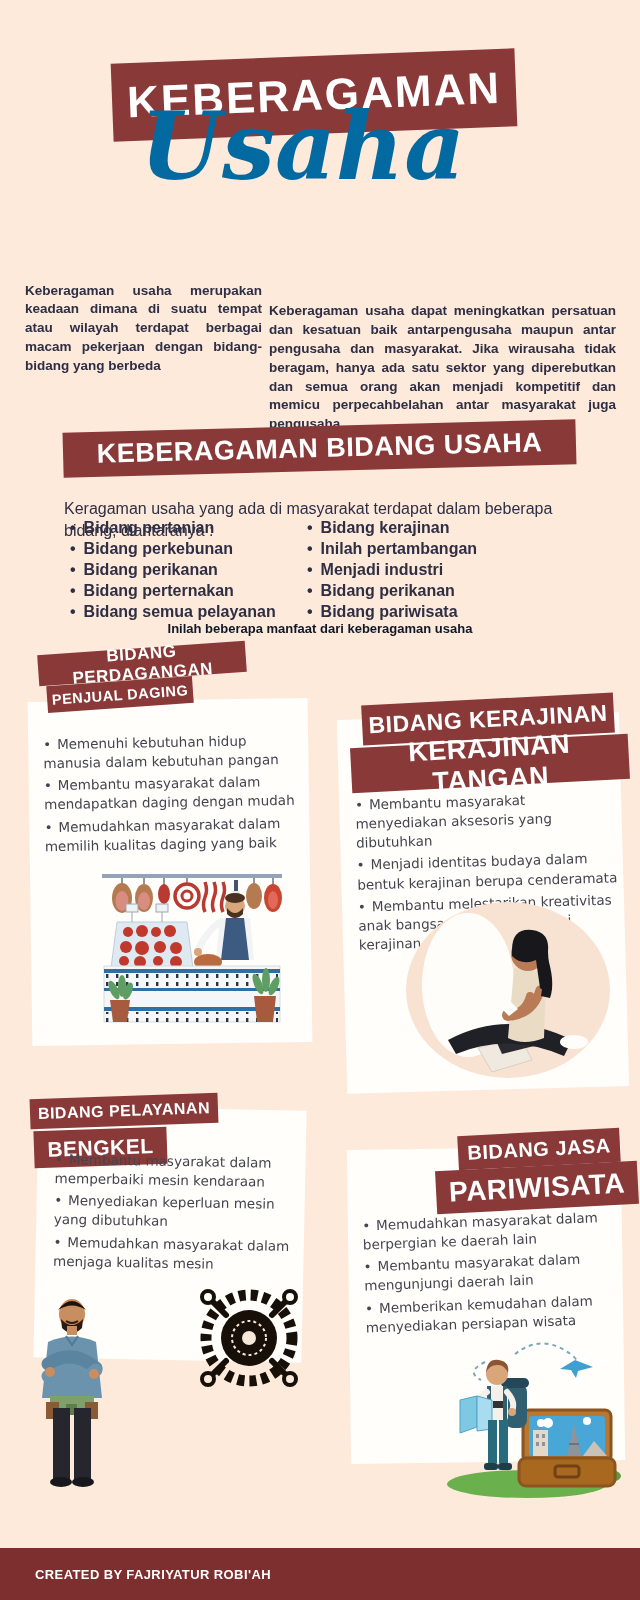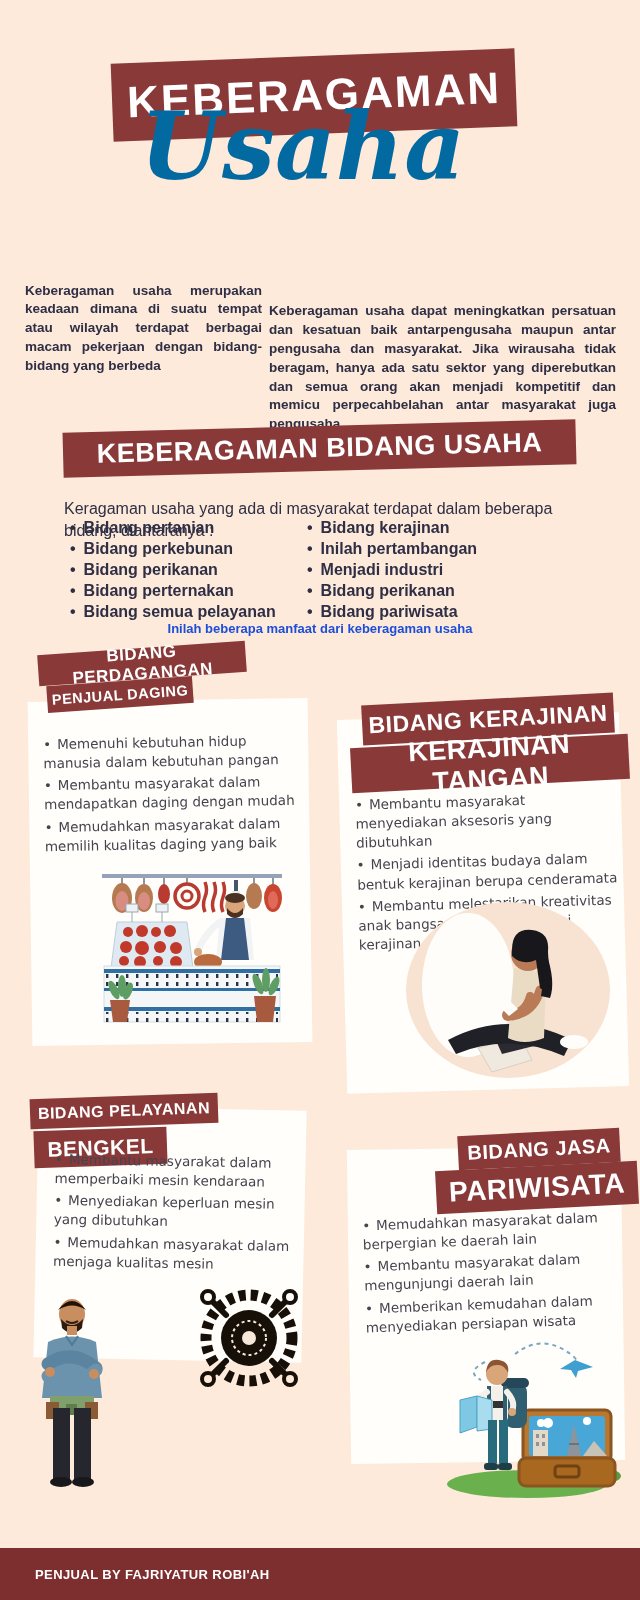--- a/index.html
+++ b/index.html
@@ -22,21 +22,21 @@
   
   #bidang-banner{left:63px;top:426px;width:513px;height:45px;transform:rotate(-1.5deg);font-size:27px;}
   #bidang-intro{position:absolute;left:64px;top:482px;width:516px;font-size:16px;font-weight:400;
                 color:#2e2e44;line-height:1.4;}
   .bidang-list{position:absolute;margin:0;padding:0;list-style:none;font-size:16px;font-weight:700;color:#2e2e44;}
   .bidang-list li{margin-bottom:4px;line-height:17px;}
   .bidang-list li::before{content:"•";margin-right:8px;}
   #bidang-list-left{left:70px;top:519px;}
   #bidang-list-right{left:307px;top:519px;}
   #benefits-intro{position:absolute;left:0;top:621px;width:100%;text-align:center;
-                  font-size:13px;font-weight:700;color:#1d4ed8;}
+                  font-size:13px;font-weight:700;color:#0f172a;}
   
   .card{position:absolute;background:#fffefb;}
   #card-perdagangan{left:30px;top:700px;width:280px;height:344px;transform:rotate(-.8deg);}
   #card-kerajinan{left:342px;top:716px;width:282px;height:374px;transform:rotate(-1.6deg);}
   #card-bengkel{left:36px;top:1108px;width:268px;height:252px;transform:rotate(1.2deg);}
   #card-pariwisata{left:349px;top:1148px;width:274px;height:314px;transform:rotate(-.8deg);}
   
   #banner-perdagangan-top{left:38px;top:648px;width:208px;height:31px;transform:rotate(-4deg);font-size:17px;}
   #banner-perdagangan-bottom{left:47px;top:681px;width:146px;height:27px;transform:rotate(-4deg);font-size:14.5px;}
   #banner-kerajinan-top{left:362px;top:699px;width:252px;height:40px;transform:rotate(-3deg);font-size:23px;}
@@ -298,16 +298,16 @@
       <circle cx="85" cy="86" r="4" fill="#d9a679"></circle>
     <path d="M33 74 l17 -4 0 31 -17 6 z" fill="#7ec8e3" stroke="#4fa3c4"></path>
     <path d="M50 70 l15 4 0 29 -15 2 z" fill="#a9dcef" stroke="#4fa3c4"></path>
     <rect x="61" y="94" width="9" height="43" fill="#276b7d"></rect>
     <rect x="72" y="94" width="9" height="43" fill="#276b7d"></rect>
     <rect x="57" y="137" width="14" height="7" rx="3" fill="#1e3d46"></rect>
     <rect x="71" y="137" width="14" height="7" rx="3" fill="#1e3d46"></rect>
   </svg>
 
   <div id="footer">
-    <span>PENJUAL BY FAJRIYATUR ROBI'AH</span>
+    <span>CREATED BY FAJRIYATUR ROBI'AH</span>
   </div>
 
 </div>
 
 </body></html>

